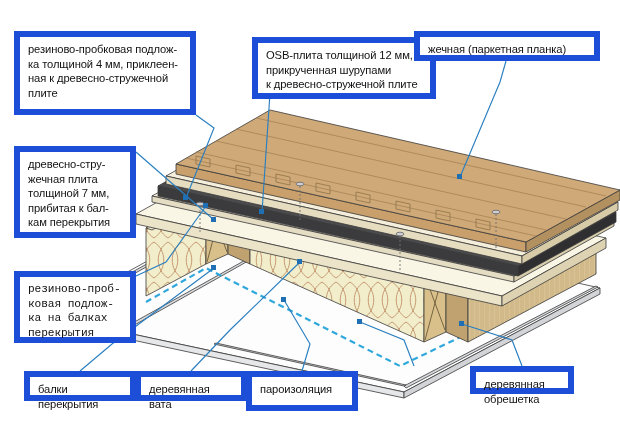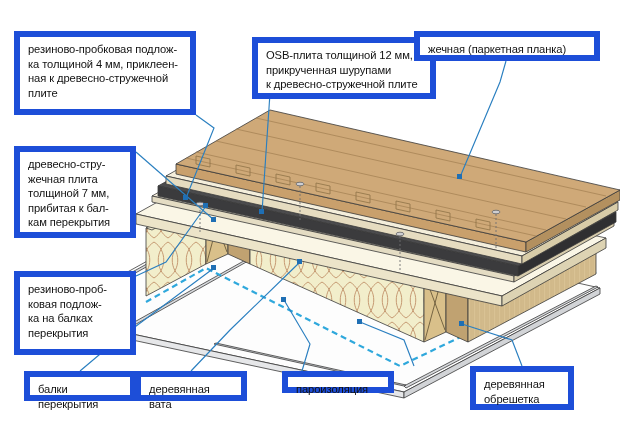--- a/index.html
+++ b/index.html
@@ -21,26 +21,26 @@
     white-space:pre-line;
     letter-spacing:-0.1px;
     z-index:40;
   }
 
   
   #c-underlay4  { left:14px;  top:31px;  width:182px; height:84px; }
   #c-osb        { left:216px; top:37px;  width:184px; height:62px;margin-left:36px; }
   #c-parquet    { left:414px; top:31px;  width:186px; height:30px; }
   #c-chipboard  { left:14px;  top:146px; width:122px; height:92px; }
-  #c-underlaybm { left:14px;  top:271px; width:122px; height:84px; }
+  #c-underlaybm { left:14px;  top:271px; width:122px; height:72px;font-family:Liberation Mono, monospace; }
   #c-beams      { left:24px;  top:371px; width:112px; height:30px; }
   #c-wool       { left:135px; top:371px; width:112px; height:30px; }
-  #c-vapor      { left:246px; top:371px; width:112px; height:22px;margin-left:36px; }
+  #c-vapor      { left:246px; top:371px; width:112px; height:40px; }
   #c-ceiling    { left:362px; top:366px; width:104px; height:44px; }
-  #c-lath       { left:470px; top:366px; width:104px; height:44px; }
+  #c-lath       { left:470px; top:366px; width:104px; height:28px; }
 
   svg#art{position:absolute;left:0;top:0;width:620px;height:432px;z-index:10;}
   svg#leaders{position:absolute;left:0;top:0;width:620px;height:432px;z-index:30;
               pointer-events:none;}
 </style>
 </head>
 <body>
 
 <div id="stage">
 

